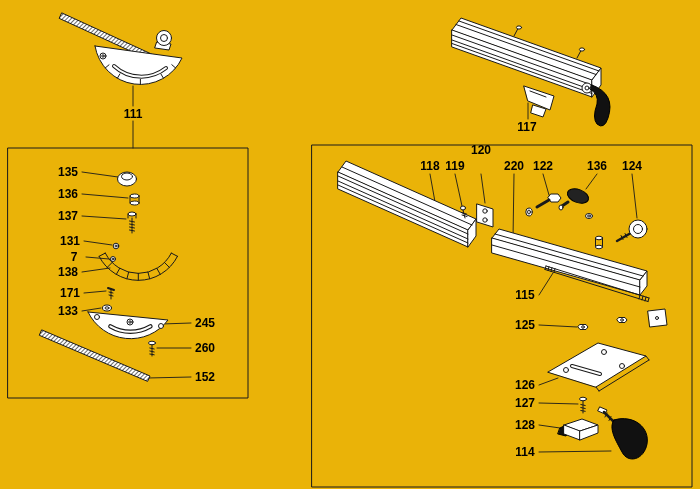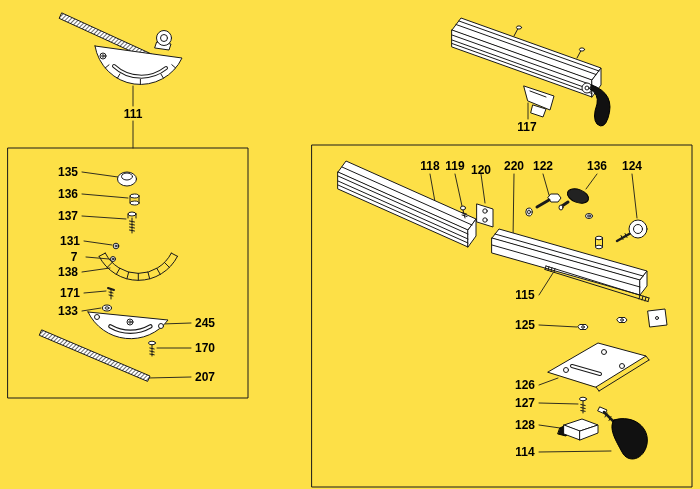--- a/index.html
+++ b/index.html
@@ -1,17 +1,17 @@
 <!DOCTYPE html>
 <html><head>
 <meta charset="utf-8">
 <style>
   html,body{margin:0;padding:0;background:#fff;}
   .stage{
-    position:relative;width:700px;height:489px;background:#fde047;overflow:hidden;
+    position:relative;width:700px;height:489px;background:#eab308;overflow:hidden;
     font-family:"Liberation Sans",sans-serif;
   }
   .stage svg{position:absolute;left:0;top:0;}
   .lbl{
     position:absolute;transform:translate(-50%,-50%);
     font-weight:bold;font-size:12px;line-height:1;color:#000;white-space:nowrap;
     user-select:none;
   }
 </style>
 </head>
@@ -287,26 +287,26 @@
 
 <div class="lbl" style="left:68px;top:172px">135</div>
 <div class="lbl" style="left:68px;top:194px">136</div>
 <div class="lbl" style="left:68px;top:216px">137</div>
 <div class="lbl" style="left:70px;top:241px">131</div>
 <div class="lbl" style="left:74px;top:257px">7</div>
 <div class="lbl" style="left:68px;top:272px">138</div>
 <div class="lbl" style="left:70px;top:293px">171</div>
 <div class="lbl" style="left:68px;top:311px">133</div>
 <div class="lbl" style="left:205px;top:323px">245</div>
-<div class="lbl" style="left:205px;top:348px">170</div>
-<div class="lbl" style="left:205px;top:377px">207</div>
+<div class="lbl" style="left:205px;top:348px">260</div>
+<div class="lbl" style="left:205px;top:377px">152</div>
 
 <div class="lbl" style="left:430px;top:166px">118</div>
 <div class="lbl" style="left:455px;top:166px">119</div>
-<div class="lbl" style="left:481px;top:170px">120</div>
+<div class="lbl" style="left:481px;top:150px">120</div>
 <div class="lbl" style="left:514px;top:166px">220</div>
 <div class="lbl" style="left:543px;top:166px">122</div>
 <div class="lbl" style="left:597px;top:166px">136</div>
 <div class="lbl" style="left:632px;top:166px">124</div>
 <div class="lbl" style="left:525px;top:295px">115</div>
 <div class="lbl" style="left:525px;top:325px">125</div>
 <div class="lbl" style="left:525px;top:385px">126</div>
 <div class="lbl" style="left:525px;top:403px">127</div>
 <div class="lbl" style="left:525px;top:425px">128</div>
 <div class="lbl" style="left:525px;top:452px">114</div>

